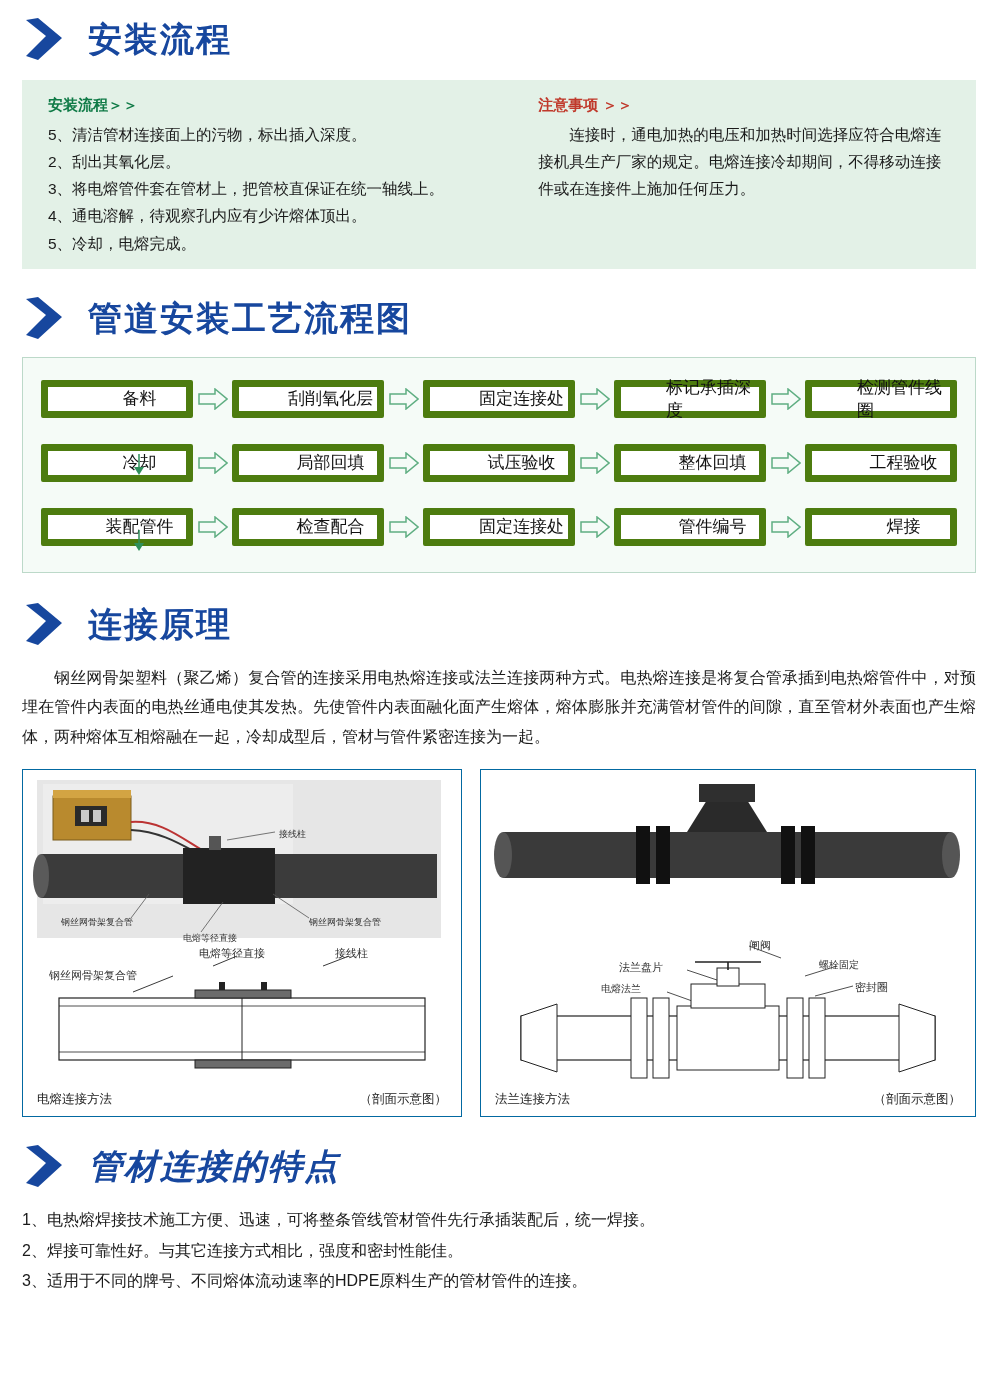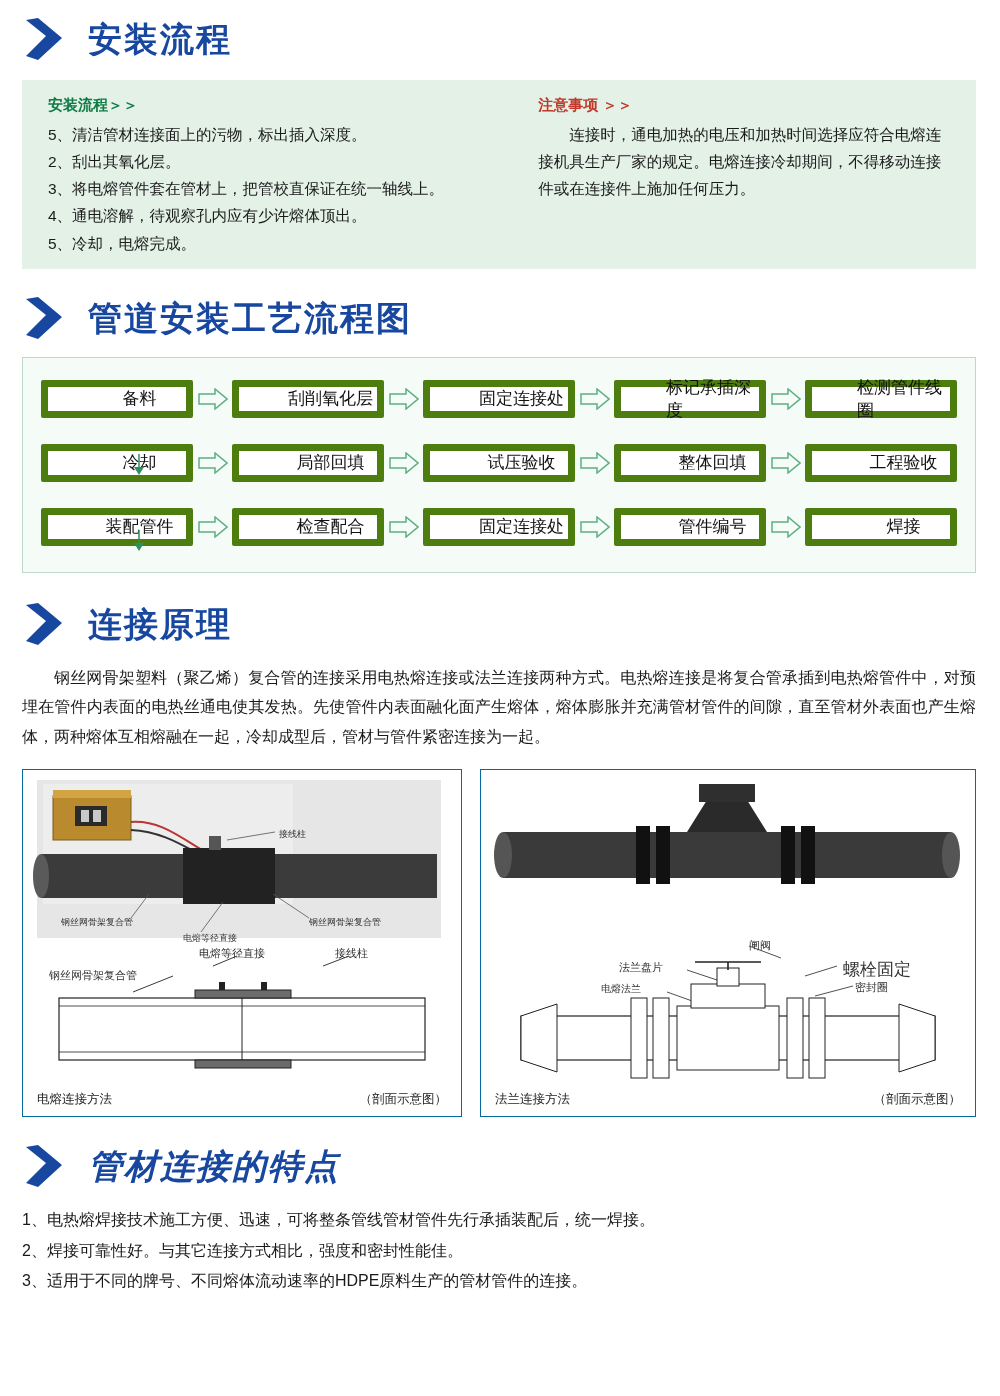--- a/index.html
+++ b/index.html
@@ -291,21 +291,21 @@
         <rect x="328" y="228" width="16" height="80" fill="#fff" stroke="#222"></rect>
         <rect x="196" y="236" width="102" height="64" fill="#fff" stroke="#222"></rect>
         <rect x="210" y="214" width="74" height="24" fill="#fff" stroke="#222"></rect>
         <rect x="236" y="198" width="22" height="18" fill="#fff" stroke="#222"></rect>
         <line x1="214" y1="192" x2="280" y2="192" stroke="#222" stroke-width="1.6"></line>
         <line x1="247" y1="192" x2="247" y2="200" stroke="#222" stroke-width="1.6"></line>
       </svg>
 
       <span class="tiny" style="left:268px; top:168px; font-size:11px;">闸阀</span>
       <span class="tiny" style="left:138px; top:190px; font-size:11px;">法兰盘片</span>
-      <span class="tiny" style="left:362px; top:188px; font-size:17px;font-family:Liberation Mono, monospace;">螺栓固定</span>
+      <span class="tiny" style="left:338px; top:188px; font-size:10px;font-family:Liberation Mono, monospace;">螺栓固定</span>
       <span class="tiny" style="left:120px; top:212px; font-size:10px;">电熔法兰</span>
       <span class="tiny" style="left:374px; top:210px; font-size:11px;">密封圈</span>
 
       <span class="fig-cap cap-l">法兰连接方法</span>
       <span class="fig-cap cap-r">（剖面示意图）</span>
     </div>
   </div>
 
   <div class="heading h-features">
     <span class="arrow">

